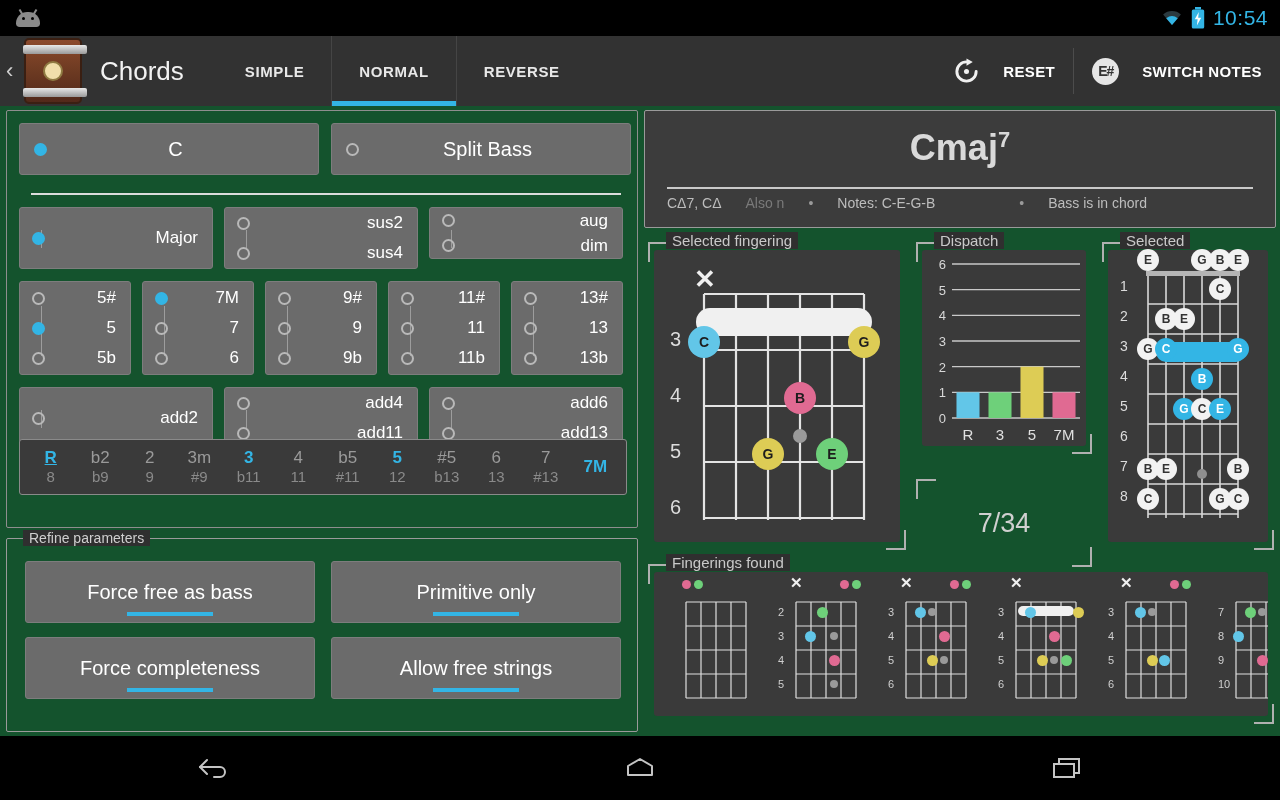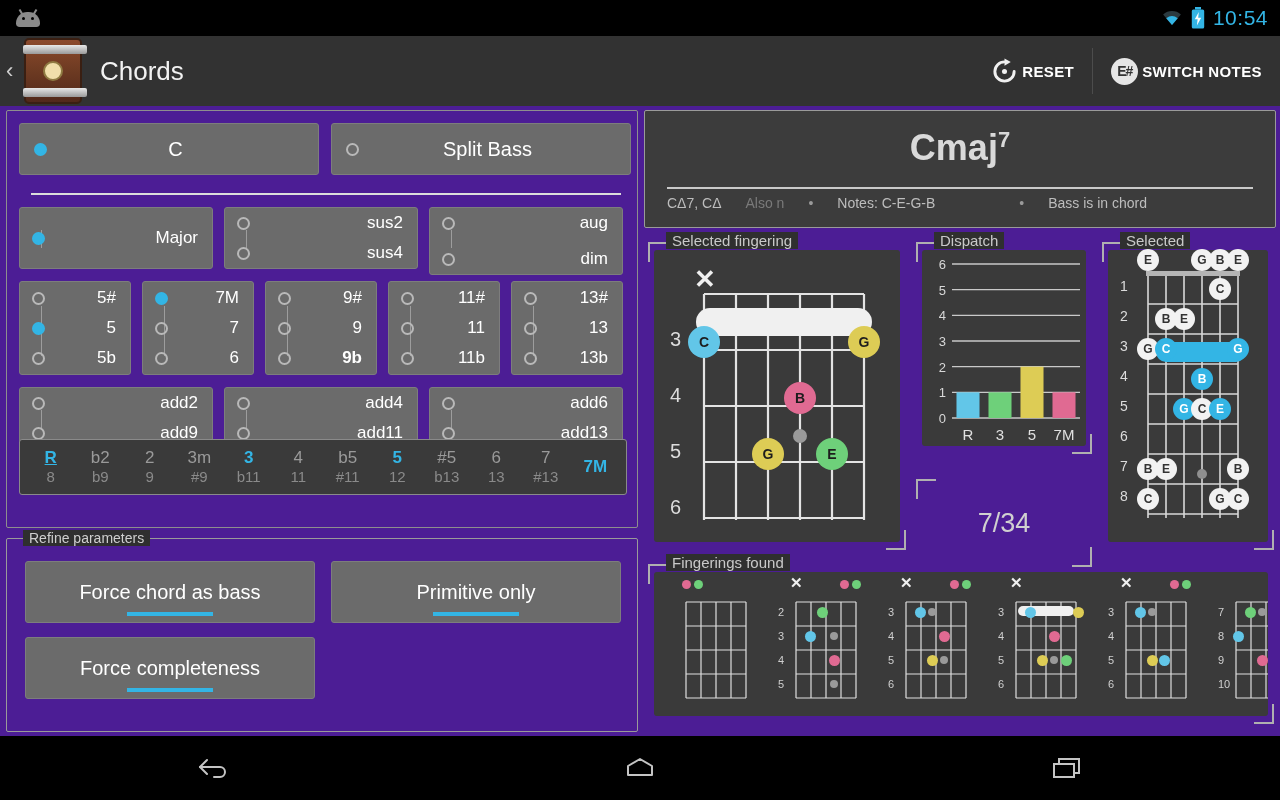--- a/index.html
+++ b/index.html
@@ -2,21 +2,21 @@
 <html><head>
 <meta charset="utf-8">
 <style>
   * { box-sizing: border-box; margin: 0; padding: 0; }
   html, body {
     width: 1280px; height: 800px;
     background: #000;
     font-family: "Liberation Sans", sans-serif;
     overflow: hidden;
   }
-  .screen { position: relative; width: 1280px; height: 800px; background: #4c1d95; }
+  .screen { position: relative; width: 1280px; height: 800px; background: #14532d; }
 
   
   .statusbar {
     position: absolute; top: 0; left: 0; width: 1280px; height: 36px;
     background: #000; display: flex; align-items: center;
   }
   .android-head { margin-left: 14px; width: 28px; height: 20px; position: relative; }
   .android-head .body {
     position: absolute; left: 2px; top: 4px; width: 24px; height: 15px;
     background: #8a8a8a; border-radius: 12px 12px 4px 4px;
@@ -56,21 +56,21 @@
   .tab {
     position: relative; display: flex; align-items: center; padding: 0 27px;
     color: #e8e8e8; font-size: 15px; font-weight: bold; letter-spacing: 0.6px;
   }
   .tab + .tab { border-left: 1px solid #454545; }
   .tab.active::after {
     content: ""; position: absolute; left: 0; right: 0; bottom: 0;
     height: 5px; background: #33b5e5;
   }
   .ab-actions { margin-left: auto; display: flex; align-items: center; height: 46px; }
-  .ab-action { display: flex; align-items: center; gap: 4px; padding: 0 18px; height: 46px; }
+  .ab-action { display: flex; align-items: center; gap: 23px; padding: 0 18px; height: 46px; }
   .ab-action + .ab-action { border-left: 1px solid #4c4c4c; }
   .ab-action span.lbl { color: #fff; font-size: 15px; font-weight: bold; letter-spacing: 0.4px; }
   .reset-ic { width: 27px; height: 27px; position: relative; }
   .sharp-ic {
     width: 27px; height: 27px; border-radius: 50%; background: #e6e6e6;
     color: #333; font-size: 14px; font-weight: bold; display: flex;
     align-items: center; justify-content: center; letter-spacing: -1px;
   }
 
   
@@ -208,20 +208,25 @@
   </div>
 
   <div class="actionbar">
     <div class="back-caret">‹</div>
     <div class="app-icon">
       <div class="band top"></div>
         <div class="hole"></div>
         <div class="band bottom"></div>
     </div>
     <div class="app-title">Chords</div>
+    <div class="tabs">
+      <div class="tab">SIMPLE</div>
+      <div class="tab active">NORMAL</div>
+      <div class="tab">REVERSE</div>
+    </div>
     <div class="ab-actions">
       <div class="ab-action">
         <svg class="reset-ic" viewBox="0 0 28 28">
           <path d="M14 4 A10 10 0 1 0 24 14" stroke="#f0f0f0" stroke-width="3" fill="none" stroke-linecap="round"></path>
           <path d="M14 0.5 L14 8 L20.5 4.2 Z" fill="#f0f0f0"></path>
           <circle cx="14" cy="14" r="2.6" fill="#f0f0f0"></circle>
         </svg>
         <span class="lbl">RESET</span>
       </div>
       <div class="ab-action">
@@ -259,21 +264,21 @@
           <div class="radio-stem" style="top:22px;height:18px;"></div>
           <div class="opt" style="width:100%;">
               <div class="radio"></div>
               <div class="txt">sus2</div>
             </div>
           <div class="opt" style="width:100%;">
               <div class="radio"></div>
               <div class="txt">sus4</div>
             </div>
         </div>
-        <div class="btn tri" style="width:194px;height:68px;flex-direction:column;justify-content:space-between;">
+        <div class="btn tri" style="width:194px;height:52px;flex-direction:column;justify-content:space-between;">
           <div class="radio-stem" style="top:22px;height:18px;"></div>
           <div class="opt" style="width:100%;">
               <div class="radio"></div>
               <div class="txt">aug</div>
             </div>
           <div class="opt" style="width:100%;">
               <div class="radio"></div>
               <div class="txt">dim</div>
             </div>
         </div>
@@ -313,21 +318,21 @@
         <div class="btn tri" style="width:112px;height:94px;flex-direction:column;justify-content:center;">
           <div class="radio-stem" style="top:24px;height:50px;"></div>
           <div class="opt" style="width:100%;">
               <div class="radio"></div>
               <div class="txt">9#</div>
             </div>
           <div class="opt" style="width:100%;">
               <div class="radio"></div>
               <div class="txt">9</div>
             </div>
-          <div class="opt" style="width:100%;font-weight:bold;">
+          <div class="opt" style="width:100%;">
               <div class="radio"></div>
               <div class="txt">9b</div>
             </div>
         </div>
         <div class="btn tri" style="width:112px;height:94px;flex-direction:column;justify-content:center;">
           <div class="radio-stem" style="top:24px;height:50px;"></div>
           <div class="opt" style="width:100%;">
               <div class="radio"></div>
               <div class="txt">11#</div>
             </div>
@@ -356,24 +361,20 @@
             </div>
         </div>
       </div>
 
       <div class="triple-row" style="left:12px; top:276px;">
         <div class="btn tri" style="width:194px;height:62px;flex-direction:column;justify-content:center;">
           <div class="radio-stem" style="top:22px;height:18px;"></div>
           <div class="opt" style="width:100%;">
               <div class="radio"></div>
               <div class="txt">add2</div>
-            </div>
-          <div class="opt" style="width:100%;">
-              <div class="radio"></div>
-              <div class="txt">add9</div>
             </div>
         </div>
         <div class="btn tri" style="width:194px;height:62px;flex-direction:column;justify-content:center;">
           <div class="radio-stem" style="top:22px;height:18px;"></div>
           <div class="opt" style="width:100%;">
               <div class="radio"></div>
               <div class="txt">add4</div>
             </div>
           <div class="opt" style="width:100%;">
               <div class="radio"></div>
@@ -441,23 +442,24 @@
         <div class="deg hl">
             <div class="a">7M</div>
             <div class="b"></div>
           </div>
       </div>
     </div>
 
     <div class="refine">
       <div class="legend">Refine parameters</div>
       <div class="refine-grid">
-        <div class="rbtn">Force chord as bass</div>
+        <div class="rbtn">Force free as bass</div>
         <div class="rbtn">Primitive only</div>
         <div class="rbtn">Force completeness</div>
+        <div class="rbtn">Allow free strings</div>
       </div>
     </div>
   </div>
 
   <div class="pane-right">
 
     <div class="chord-header">
       <div class="chord-name">
         <span>Cmaj</span><sup>7</sup>
       </div>

